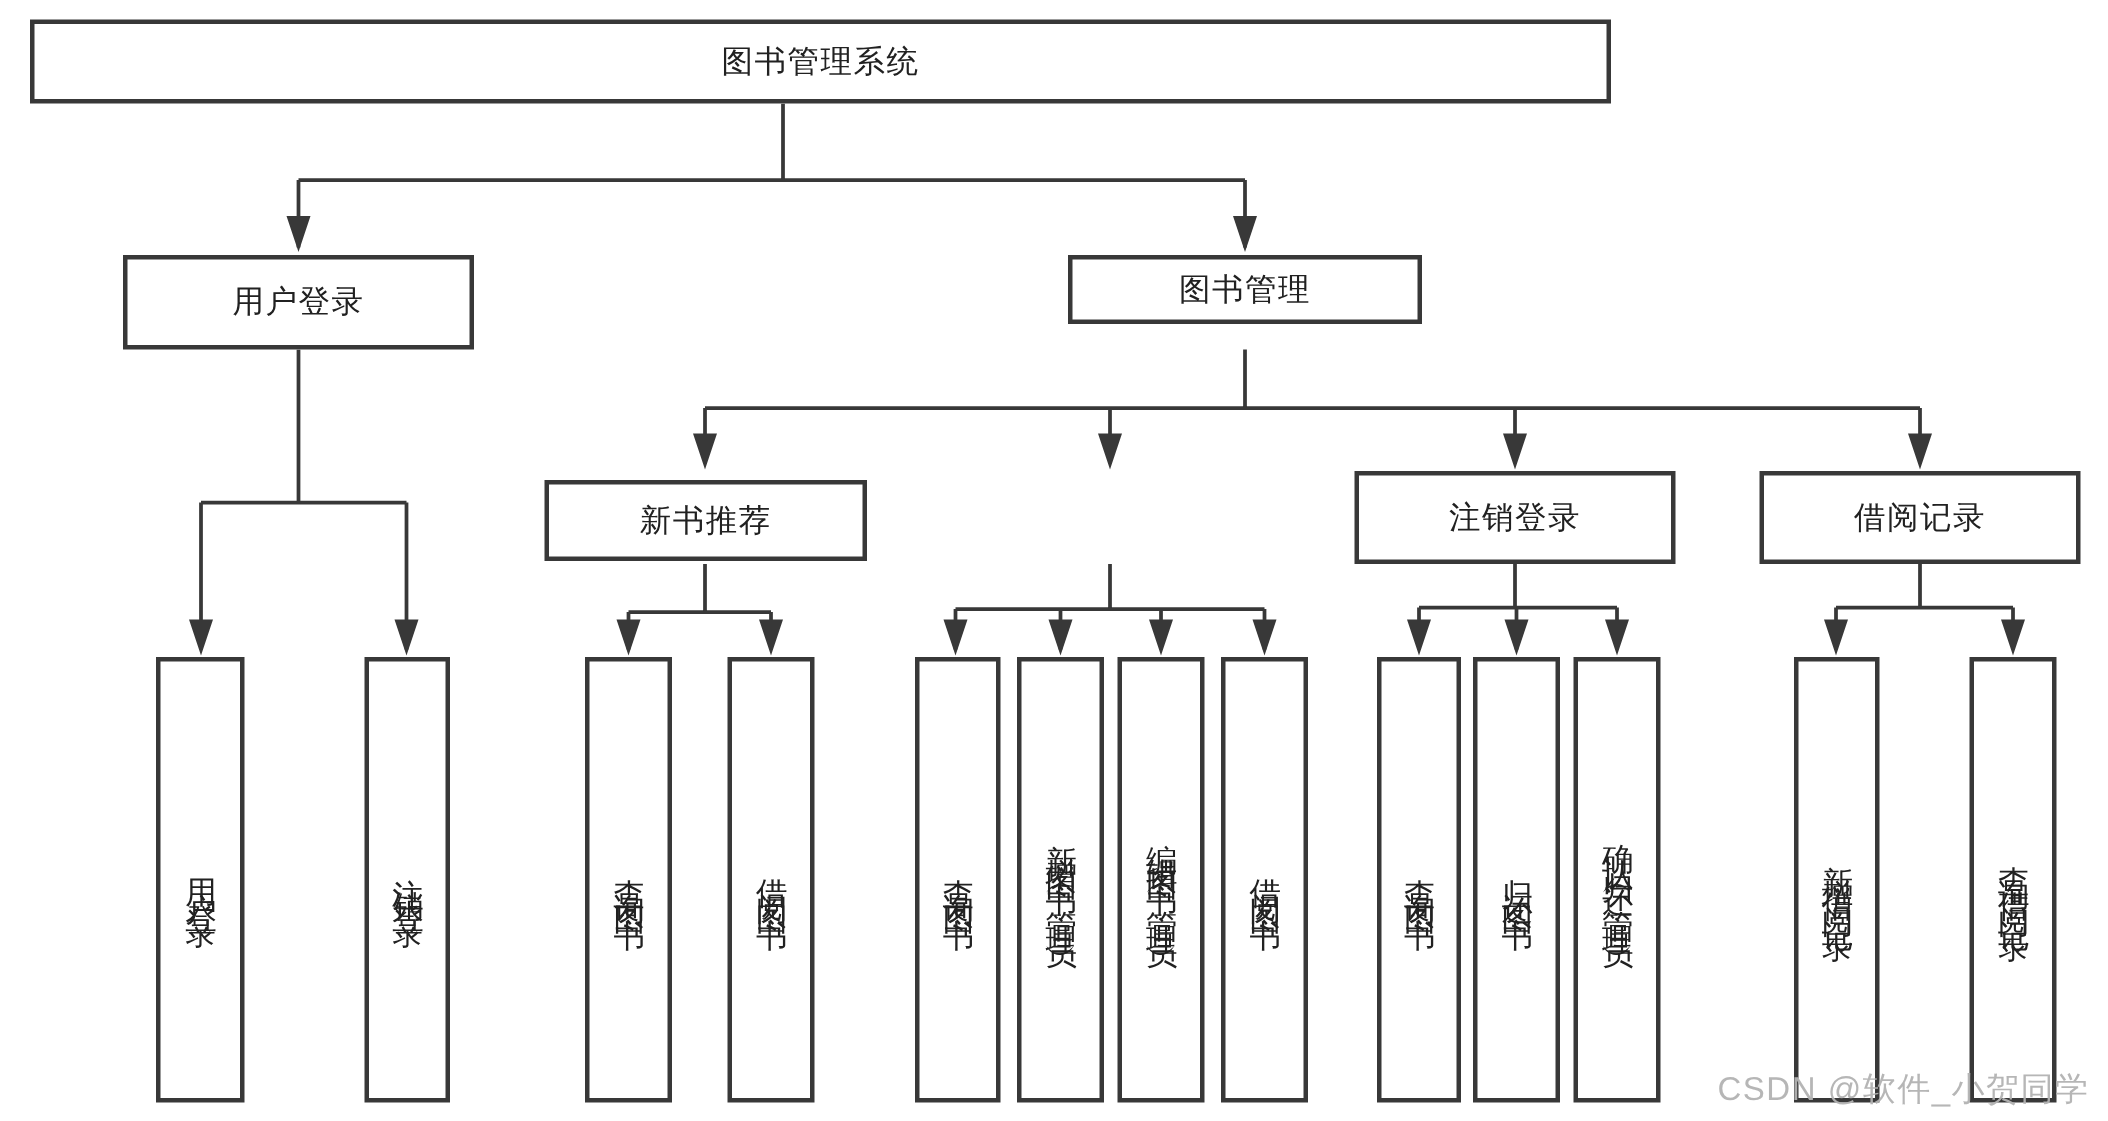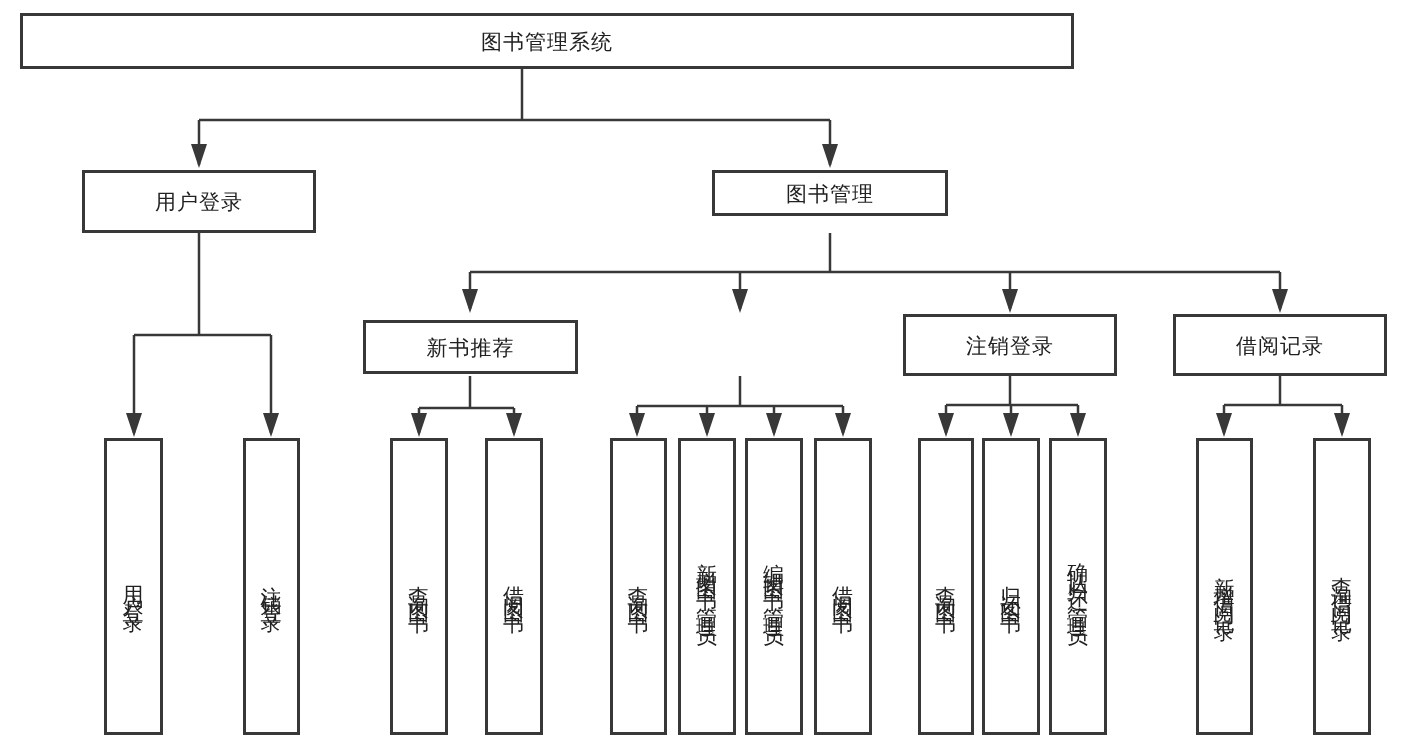--- a/index.html
+++ b/index.html
@@ -136,14 +136,15 @@
     <span>确认归还（管理员）</span>
   </div>
 
   <div class="node v" style="left:1196px;top:438px;width:57px;height:297px">
     <span>新增借阅记录</span>
   </div>
   <div class="node v" style="left:1313px;top:438px;width:58px;height:297px">
     <span>查询借阅记录</span>
   </div>
 
+  <div class="watermark">CSDN @软件_小贺同学</div>
 
 </div>
 
 </body></html>

